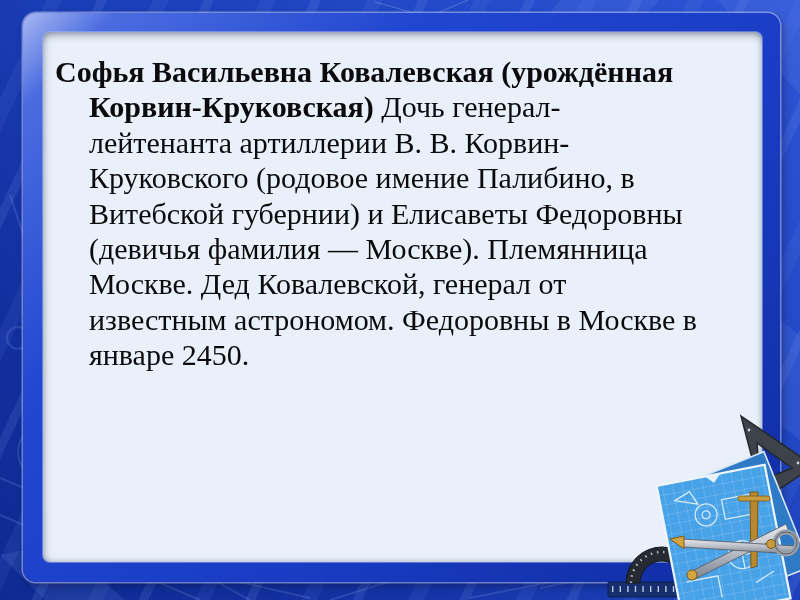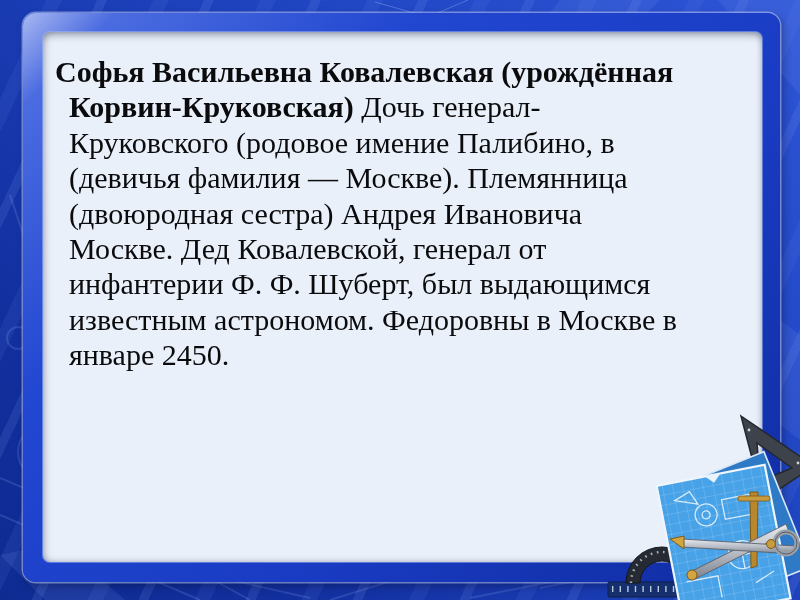--- a/index.html
+++ b/index.html
@@ -25,21 +25,21 @@
       inset 0 6px 8px -4px rgba(80,90,115,.65),
       inset 5px 0 8px -5px rgba(80,90,115,.5),
       inset -4px 0 6px -4px rgba(80,90,115,.35),
       inset 0 -4px 6px -4px rgba(80,90,115,.3);
   }
   .textblock{
     padding:22px 18px 0 12px;
     font-size:30px;line-height:35.4px;color:#0b0b0d;
   }
   .textblock .line{white-space:pre;}
-  .textblock .line + .line{margin-left:14px;}
+  .textblock .line + .line{margin-left:34px;}
   .textblock .b{font-weight:bold;}
   #tools{position:absolute;right:0;bottom:0;z-index:2;}
 </style>
 </head>
 <body>
 
 <svg id="bg-decor" width="800" height="600" viewBox="0 0 800 600">
   <g stroke="rgba(175,198,255,0.16)" stroke-width="2" fill="none">
     <path d="M0,515 L200,600"></path>
       <path d="M55,540 L310,598"></path>
@@ -62,25 +62,25 @@
     <polygon points="0,555 45,600 125,600 58,542"></polygon>
     <polygon points="780,320 800,335 800,440 774,420"></polygon>
   </g>
 </svg>
 
 <div class="frame">
   <div class="inner">
     <div class="textblock">
         <div class="line"><span class="b">Софья Васильевна Ковалевская (урождённая</span></div>
         <div class="line"><span class="b">Корвин-Круковская)</span><span> Дочь генерал-</span></div>
+        <div class="line"><span>лейтенанта артиллерии В. В. Корвин-</span></div>
         <div class="line"><span>Круковского (родовое имение Палибино, в</span></div>
+        <div class="line"><span>Витебской губернии) и Елисаветы Федоровны</span></div>
         <div class="line"><span>(девичья фамилия — Москве). Племянница</span></div>
-        <div class="line"><span>(двоюродная сестра) Андрея Ивановича</span></div>
         <div class="line"><span>Москве. Дед Ковалевской, генерал от</span></div>
-        <div class="line"><span>инфантерии Ф. Ф. Шуберт, был выдающимся</span></div>
         <div class="line"><span>известным астрономом. Федоровны в Москве в</span></div>
         <div class="line"><span>январе 2450.</span></div>
       </div>
   </div>
 </div>
 
 <svg id="tools" width="200" height="200" viewBox="0 0 200 200">
   <defs>
     <pattern id="bpgrid" width="10" height="10" patternUnits="userSpaceOnUse">
       <path d="M10,0 L0,0 0,10" fill="none" stroke="rgba(255,255,255,0.28)" stroke-width="1"></path>

